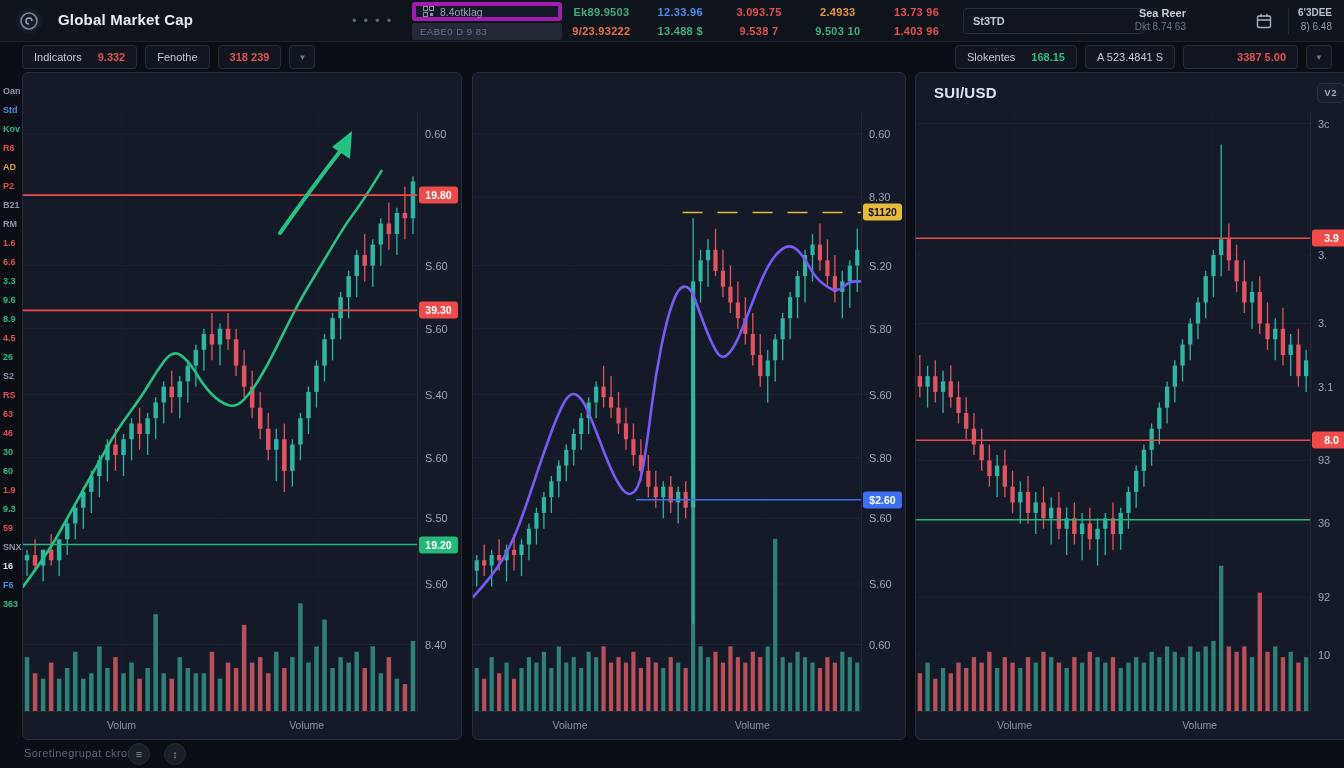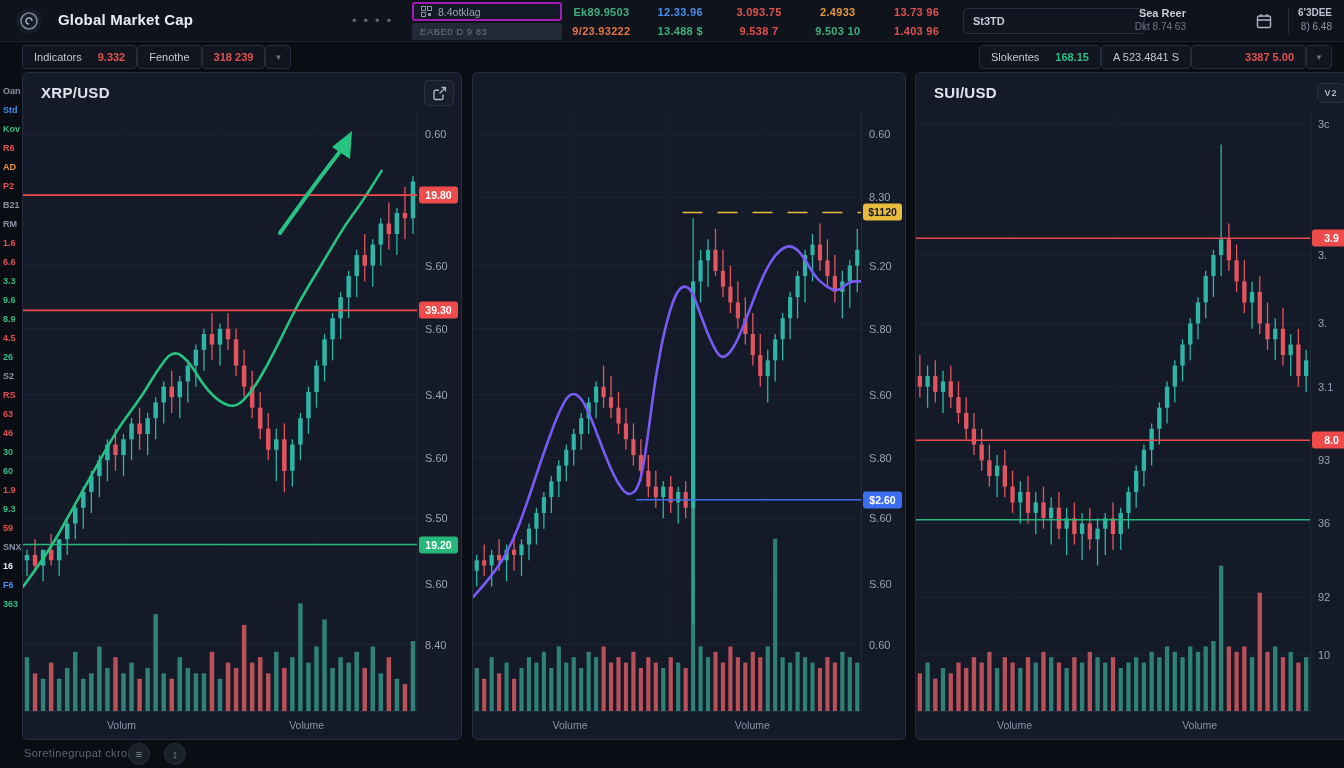--- a/index.html
+++ b/index.html
@@ -7,36 +7,36 @@
   body { font-family:"Liberation Sans", sans-serif; }
   .screen { position:relative; width:1344px; height:768px; background:#0a0d14; overflow:hidden; }
 
   
   .topbar { position:absolute; left:0; top:0; width:100%; height:42px; background:#0f131c; border-bottom:1px solid #1b2130; }
   .logo { position:absolute; left:16px; top:8px; width:26px; height:26px; border-radius:50%; background:#151b27; display:grid; place-items:center; }
   .app-title { position:absolute; left:58px; top:11px; font-size:15px; font-weight:700; color:#e8ebf2; letter-spacing:.2px; }
   .menu-dots { position:absolute; left:352px; top:13px; color:#5d6578; font-size:13px; letter-spacing:7px; }
 
   .ticker-cluster { position:absolute; left:412px; top:2px; width:544px; height:38px; display:grid; grid-template-columns:150px repeat(5,78.8px); grid-template-rows:19px 19px; }
-  .search-box { grid-column:1; grid-row:1; background:#141927; border:2px solid #a21caf; border-radius:3px; display:flex; align-items:center; gap:6px; padding:0 7px; color:#9aa2b5; font-size:10.5px; }
+  .search-box { grid-column:1; grid-row:1; background:#141927; border:4px solid #a21caf; border-radius:3px; display:flex; align-items:center; gap:6px; padding:0 7px; color:#9aa2b5; font-size:10.5px; }
   .search-sub { grid-column:1; grid-row:2; background:#232937; border-radius:2px; margin-top:2px; display:flex; align-items:center; padding:3px 8px; color:#6d7589; font-size:9.5px; letter-spacing:.5px; }
   .tk-cell { display:flex; align-items:center; justify-content:center; font-size:11px; font-weight:700; letter-spacing:.3px; }
 
   .symbol-box { position:absolute; left:963px; top:8px; width:182px; height:26px; border:1px solid #272e41; border-radius:4px; background:#11151f; display:flex; align-items:center; padding:0 9px; color:#c3c9d6; font-size:11px; font-weight:600; }
   .date-block { position:absolute; right:158px; top:6px; text-align:right; line-height:14px; }
   .date-block .l1 { color:#c7cdd9; font-size:11px; font-weight:600; }
   .date-block .l2 { color:#6d7589; font-size:10px; }
   .cal-btn { position:absolute; left:1252px; top:9px; width:24px; height:24px; display:grid; place-items:center; border-radius:4px; }
   .top-div { position:absolute; left:1288px; top:8px; width:1px; height:26px; background:#242b3c; }
   .corner-block { position:absolute; right:12px; top:6px; text-align:right; line-height:14px; color:#b9c0cf; font-size:10px; font-weight:600; }
   .corner-block .l2 { color:#8a92a6; font-weight:400; }
 
   
   .toolbar { position:absolute; left:0; top:42px; width:100%; height:30px; }
-  .tb-group { position:absolute; top:3px; display:flex; align-items:center; }
+  .tb-group { position:absolute; top:3px; display:flex; gap:8px; align-items:center; }
   .tb-left { left:22px; }
   .tb-right { right:12px; }
   .tb-btn { height:24px; border:1px solid #262d3f; background:#11151f; border-radius:4px; padding:0 11px; display:flex; gap:16px; align-items:center; font-size:11px; color:#c3c9d6; white-space:nowrap; }
   .tb-btn .val { font-weight:700; }
   .tb-caret { width:26px; height:24px; border:1px solid #262d3f; background:#11151f; border-radius:4px; display:grid; place-items:center; color:#6d7589; font-size:8px; }
 
   
   .edge-list { position:absolute; left:3px; top:82px; width:20px; bottom:30px; overflow:hidden; z-index:0; }
   .edge-list span { display:block; font-size:9px; font-weight:700; line-height:19px; white-space:nowrap; }
 
@@ -163,29 +163,20 @@
       <span style="color: rgb(46, 189, 133);">9.3</span>
       <span style="color: rgb(226, 80, 80);">59</span>
       <span style="color: rgb(138, 146, 166);">SNX</span>
       <span style="color: rgb(230, 233, 240);">16</span>
       <span style="color: rgb(74, 143, 232);">F6</span>
       <span style="color: rgb(46, 189, 133);">363</span>
     </aside>
 
   <main id="charts">
       <section class="panel" style="left: 22px; width: 440px;">
-        <div class="panel-head">
-          <h2 class="panel-title">XRP/USD</h2>
-          <div class="panel-icon">
-            <svg width="17" height="17" viewBox="0 0 17 17" fill="none" stroke="#aab2c4" stroke-width="1.4">
-              <path d="M12 9.5 V13 a1.5 1.5 0 0 1 -1.5 1.5 H4.5 A1.5 1.5 0 0 1 3 13 V6.8 A1.5 1.5 0 0 1 4.5 5.3 H8"></path>
-              <path d="M8.5 8.5 L14.5 2.5 M10.5 2.5 H14.5 V6.5"></path>
-            </svg>
-          </div>
-        </div>
         <div class="plot">
           <svg viewBox="0 0 1000 1000" preserveAspectRatio="none">
             <g>
               <line x1="0" x2="1000" y1="35.2" y2="35.2" stroke="#1d2433" stroke-width="1" vector-effect="non-scaling-stroke"></line>
               <line x1="0" x2="1000" y1="255.20000000000002" y2="255.20000000000002" stroke="#1d2433" stroke-width="1" vector-effect="non-scaling-stroke"></line>
               <line x1="0" x2="1000" y1="360.8" y2="360.8" stroke="#1d2433" stroke-width="1" vector-effect="non-scaling-stroke"></line>
               <line x1="0" x2="1000" y1="470.8" y2="470.8" stroke="#1d2433" stroke-width="1" vector-effect="non-scaling-stroke"></line>
               <line x1="0" x2="1000" y1="576.4000000000001" y2="576.4000000000001" stroke="#1d2433" stroke-width="1" vector-effect="non-scaling-stroke"></line>
               <line x1="0" x2="1000" y1="677.6" y2="677.6" stroke="#1d2433" stroke-width="1" vector-effect="non-scaling-stroke"></line>
               <line x1="0" x2="1000" y1="787.6" y2="787.6" stroke="#1d2433" stroke-width="1" vector-effect="non-scaling-stroke"></line>

